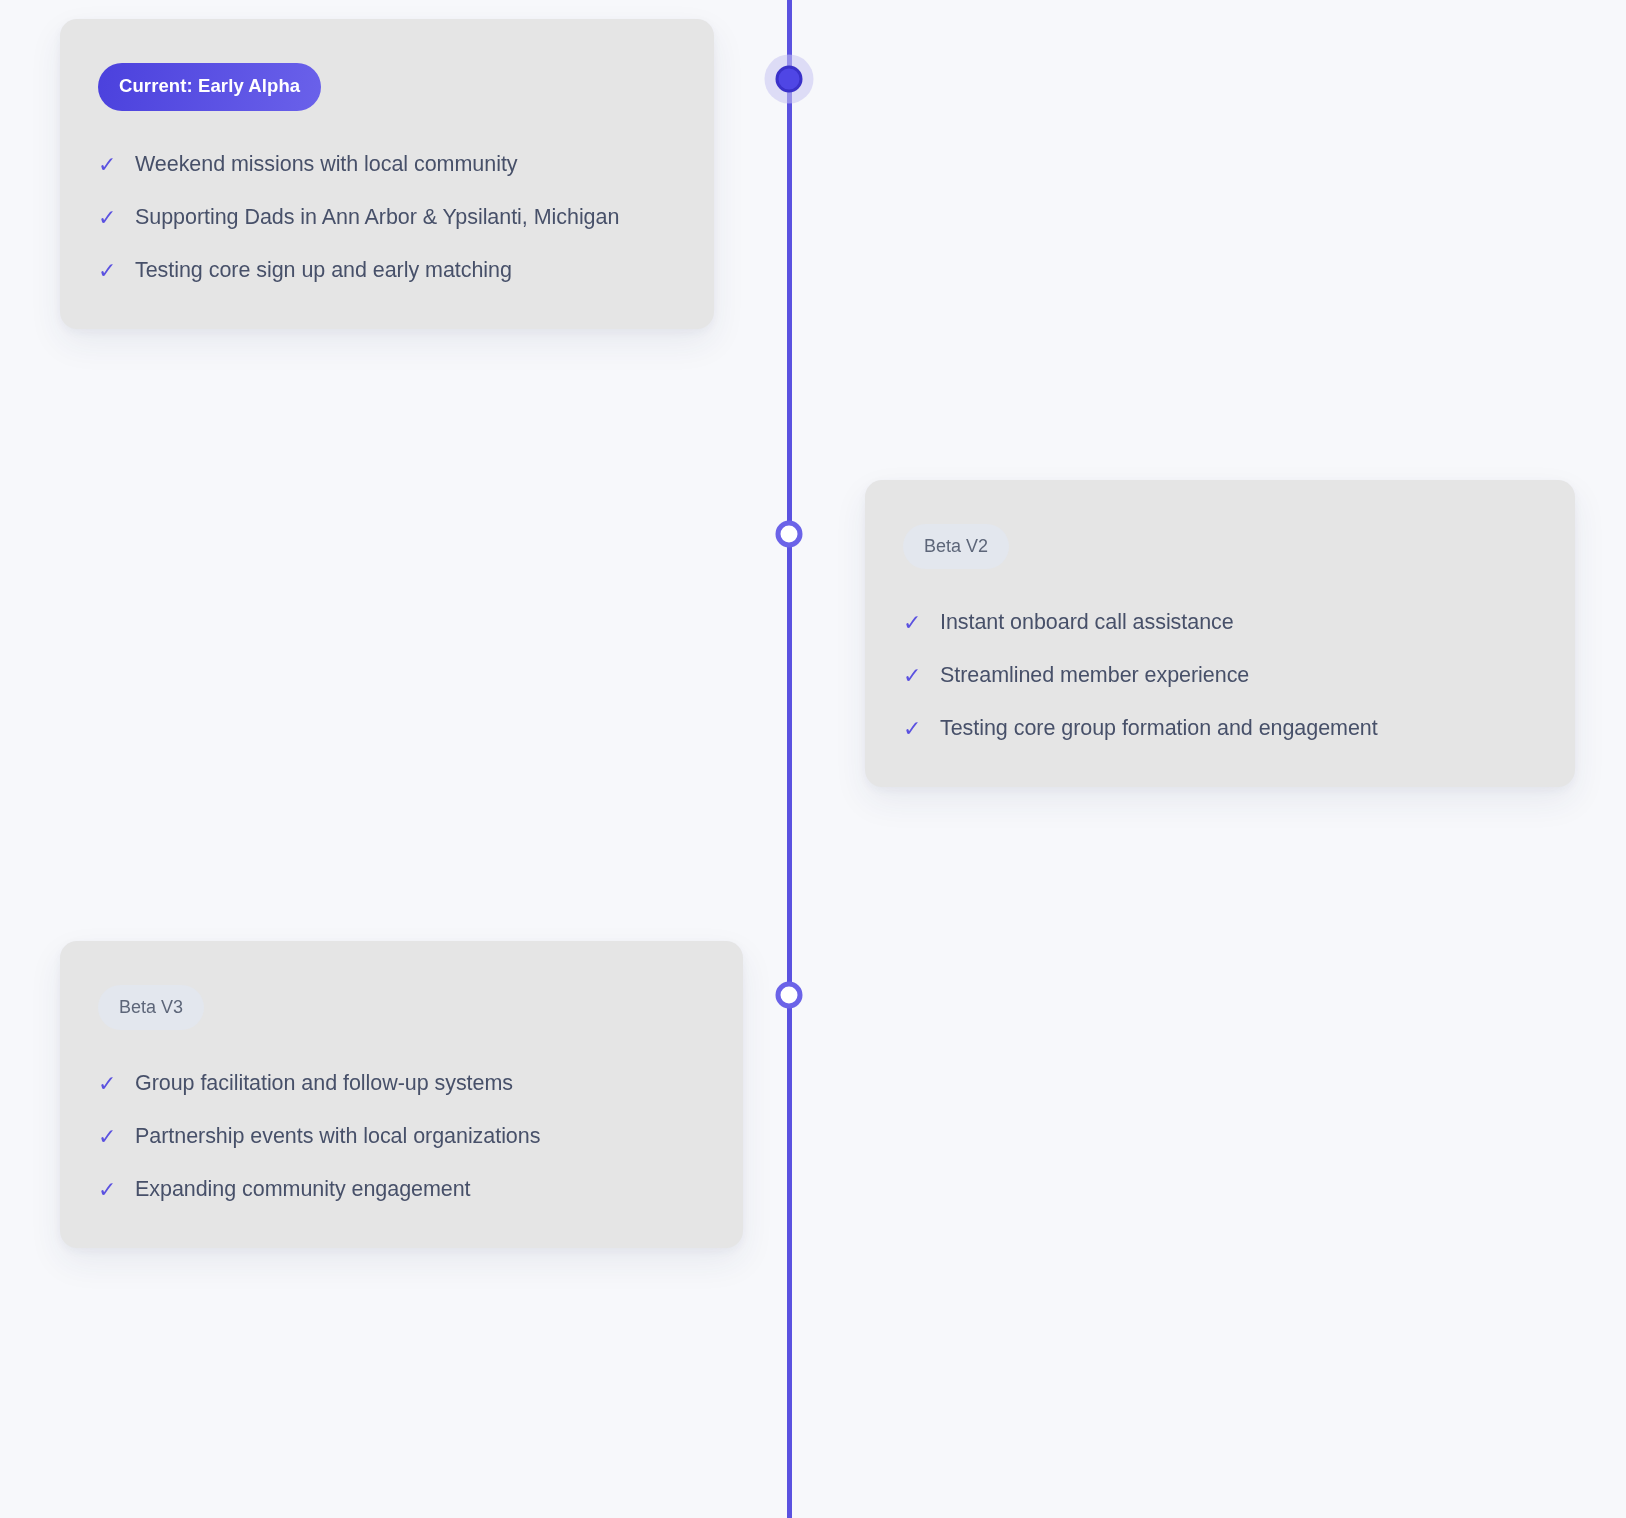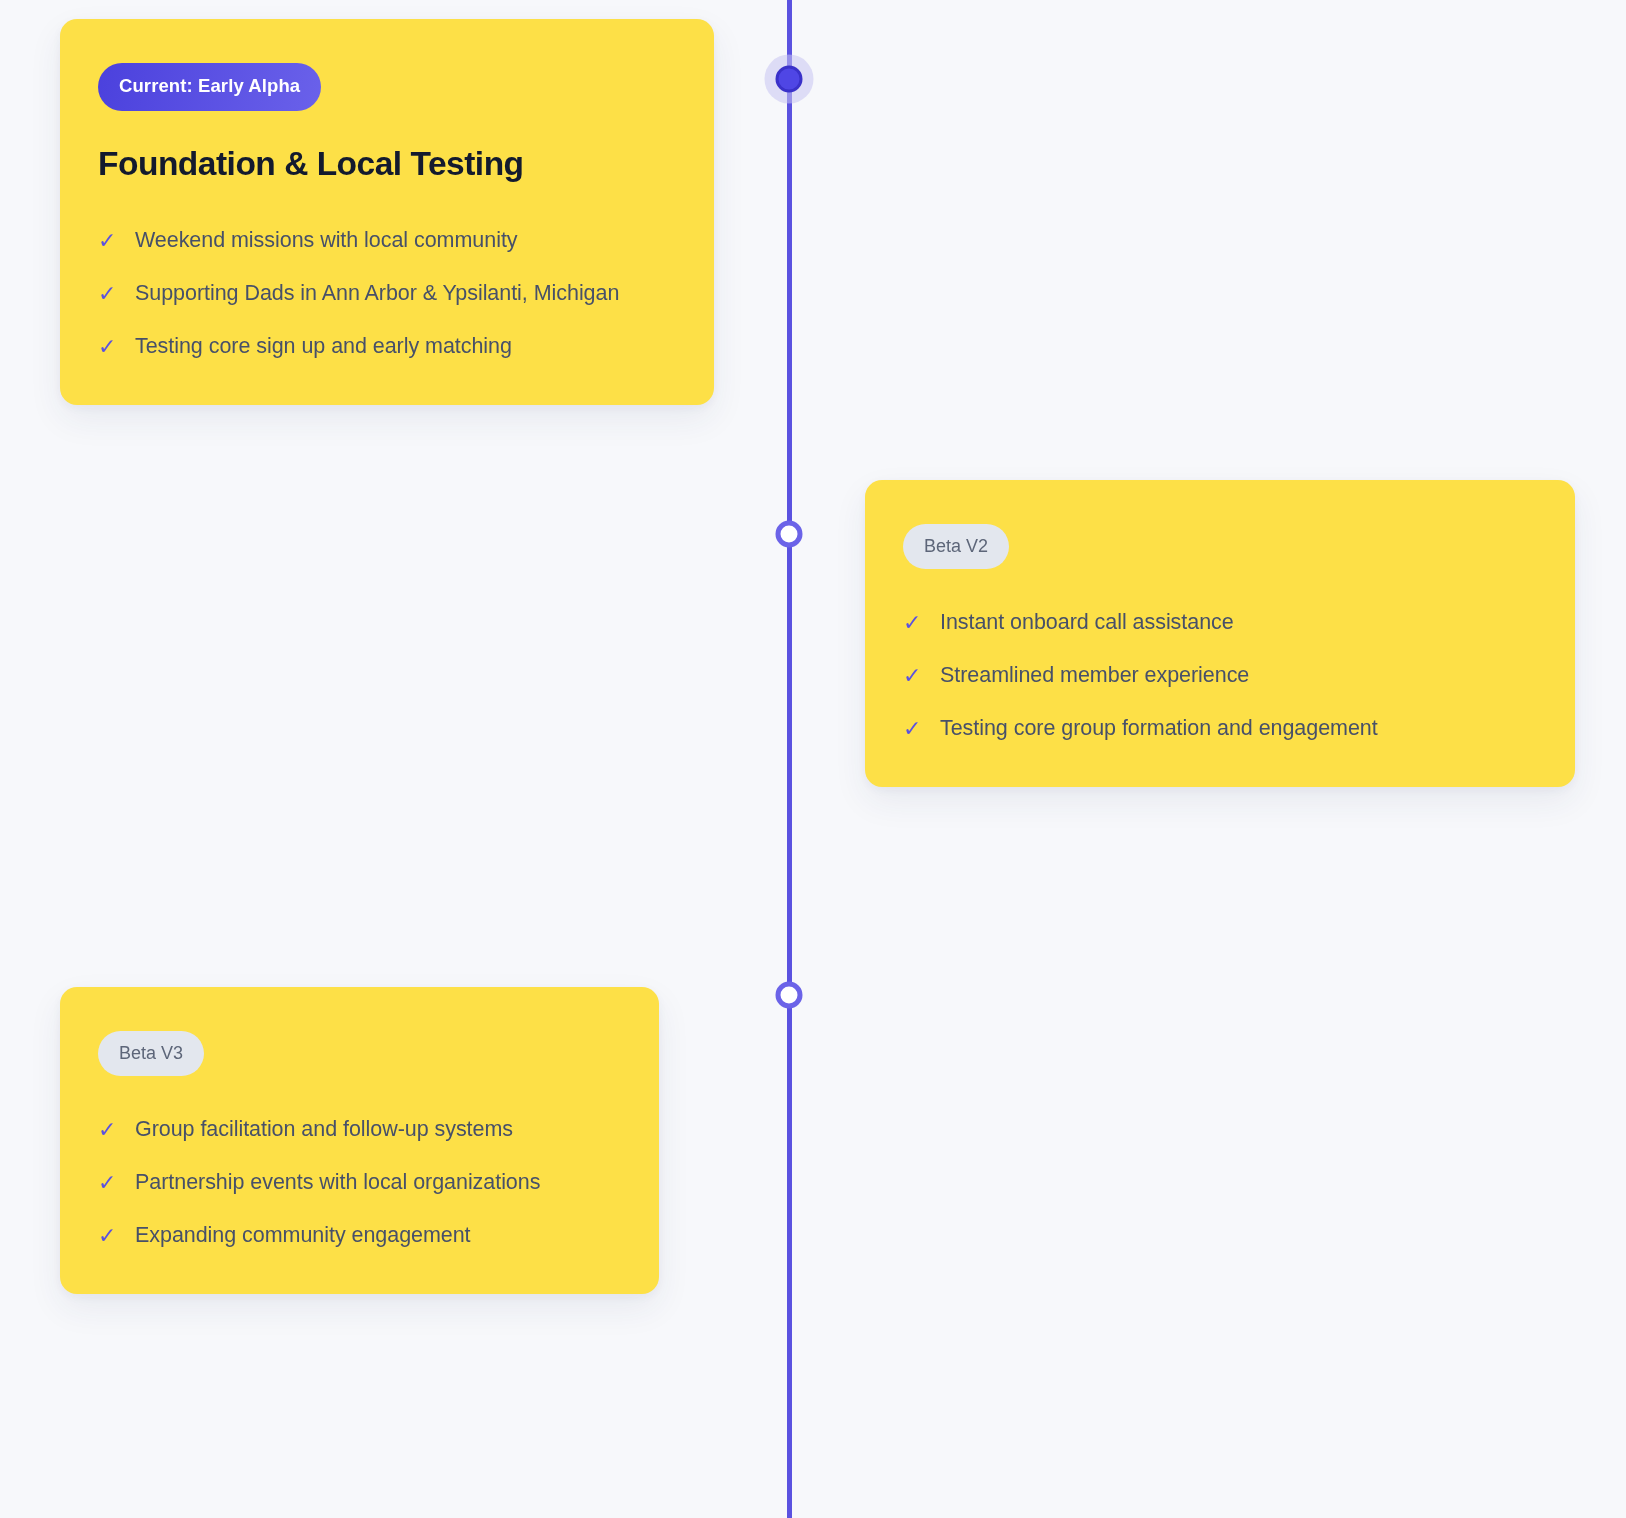--- a/index.html
+++ b/index.html
@@ -49,33 +49,33 @@
   .timeline-node.is-upcoming {
     width: 27px;
     height: 27px;
     background: #ffffff;
     border: 5px solid #6b63e8;
   }
 
   
   .milestone-card {
     position: absolute;
-    background: #fde047;
+    background: #e5e5e5;
     border-radius: 17px;
     box-shadow: 0 14px 34px rgba(42,52,88,0.075),
                 0 3px 10px rgba(42,52,88,0.045);
     box-sizing: border-box;
     padding: 44px 46px 44px 38px;
   }
   .card-left  { left: 60px; }
   .card-right { left: 865px; }
 
   #card-foundation  { top: 19px;  width: 654px; }
   #card-onboarding  { top: 480px; width: 710px; }
-  #card-community   { top: 987px; width: 599px; }
+  #card-community   { top: 941px; width: 683px; }
 
   
   .phase-badge {
     display: inline-block;
     border-radius: 999px;
     line-height: 1;
     white-space: nowrap;
   }
   .phase-badge.badge-current {
     background: linear-gradient(100deg, #4b41dd 0%, #6a61ea 100%);
@@ -139,21 +139,20 @@
 <div id="timeline-root">
 
   <div class="timeline-axis"></div>
 
   <div class="timeline-node is-active" style="top:79px;"></div>
   <div class="timeline-node is-upcoming" style="top:534px;"></div>
   <div class="timeline-node is-upcoming" style="top:995px;"></div>
 
   <div class="milestone-card card-left" id="card-foundation">
     <span class="phase-badge badge-current">Current: Early Alpha</span>
-    <h2 class="card-title">Foundation &amp; Local Testing</h2>
     <ul class="feature-list">
       <li>
         <span class="check-icon">✓</span>
         <span class="feature-text">Weekend missions with local community</span>
       </li>
       <li>
         <span class="check-icon">✓</span>
         <span class="feature-text">Supporting Dads in Ann Arbor &amp; Ypsilanti, Michigan</span>
       </li>
       <li>

